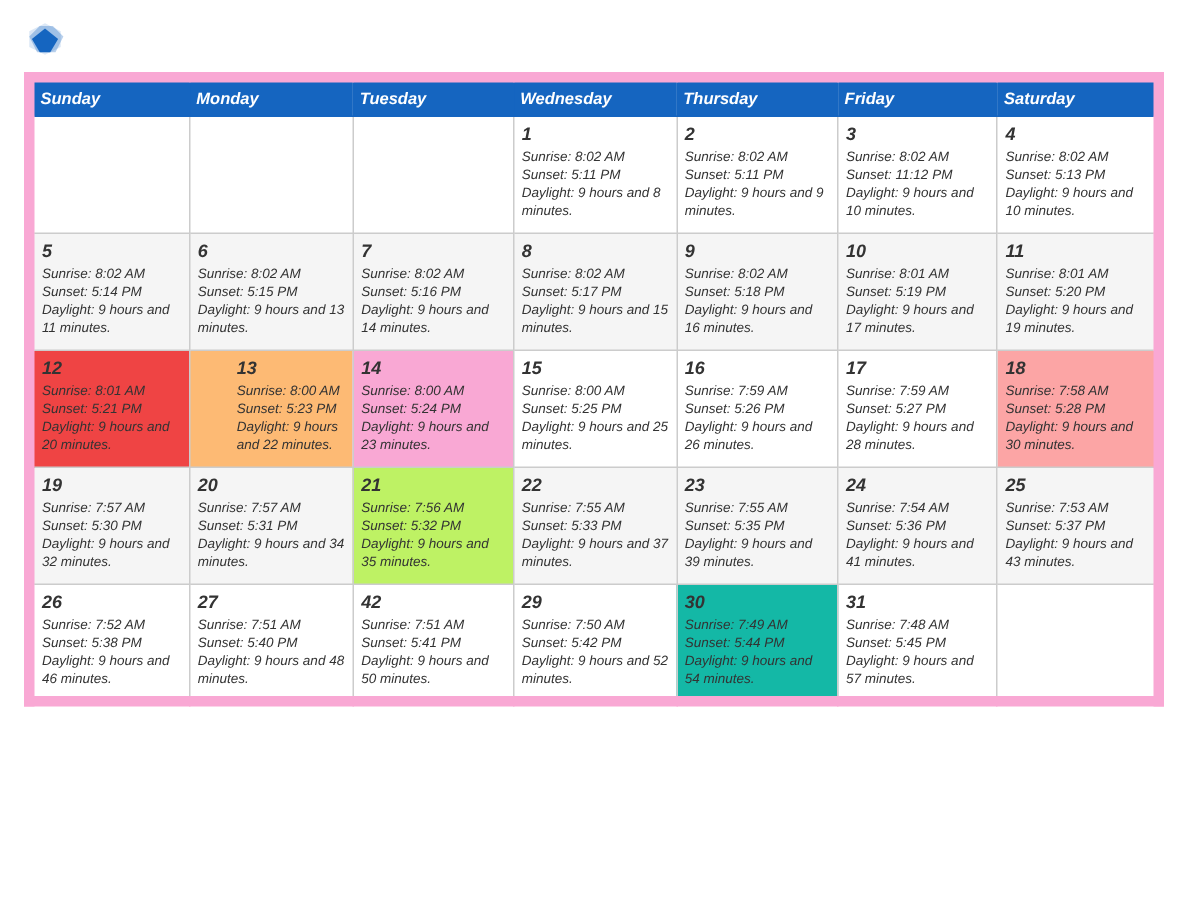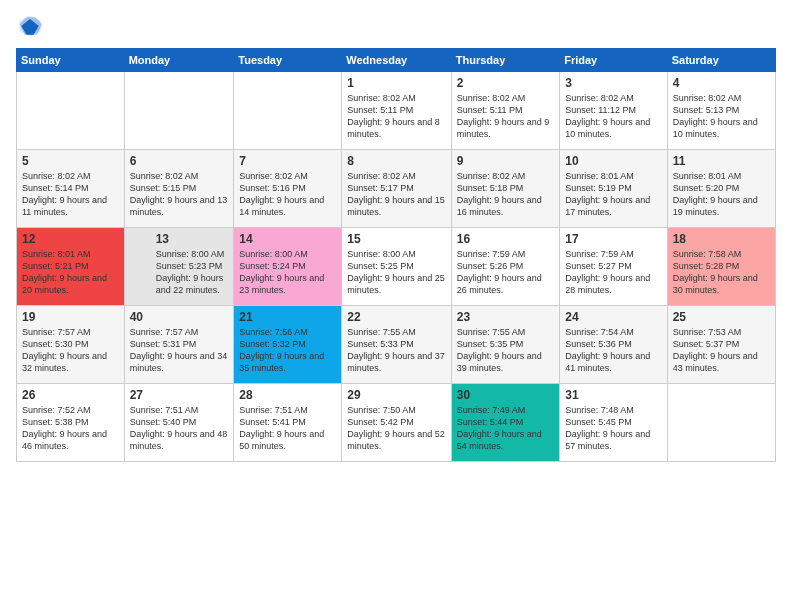--- a/index.html
+++ b/index.html
@@ -45,21 +45,22 @@
       font-weight: normal;
       color: #333;
     }
     .location {
       font-size: 13px;
       color: #555;
     }
     .calendar {
       width: 100%;
       border-collapse: collapse;
-      border: 1px solid #f9a8d4;
+      border: 7px solid #f9a8d4;
+      font-style: italic;
     }
     .calendar th {
       background-color: #1565C0;
       color: #fff;
       font-size: 11px;
       font-weight: bold;
       padding: 5px 4px;
       text-align: left;
       border: 1px solid #1565C0;
     }
@@ -204,21 +205,21 @@
 Daylight: 9 hours and 19 minutes.</div>
           </td>
         </tr>
         <tr>
           <td style="background-color: #ef4444;">
             <span class="day-num">12</span>
             <div class="cell-content">Sunrise: 8:01 AM
 Sunset: 5:21 PM
 Daylight: 9 hours and 20 minutes.</div>
           </td>
-          <td style="background-color: #e5e5e5; padding-left: 31px;">
+          <td style="background-color: #fdba74; padding-left: 31px;">
             <span class="day-num">13</span>
             <div class="cell-content">Sunrise: 8:00 AM
 Sunset: 5:23 PM
 Daylight: 9 hours and 22 minutes.</div>
           </td>
           <td style="background-color: #f9a8d4;">
             <span class="day-num">14</span>
             <div class="cell-content">Sunrise: 8:00 AM
 Sunset: 5:24 PM
 Daylight: 9 hours and 23 minutes.</div>
@@ -249,26 +250,26 @@
           </td>
         </tr>
         <tr>
           <td style="background-color: rgb(245, 245, 245);">
             <span class="day-num">19</span>
             <div class="cell-content">Sunrise: 7:57 AM
 Sunset: 5:30 PM
 Daylight: 9 hours and 32 minutes.</div>
           </td>
           <td style="background-color: rgb(245, 245, 245);">
-            <span class="day-num">40</span>
+            <span class="day-num">20</span>
             <div class="cell-content">Sunrise: 7:57 AM
 Sunset: 5:31 PM
 Daylight: 9 hours and 34 minutes.</div>
           </td>
-          <td style="background-color: #0ea5e9; margin-left: 16px;">
+          <td style="background-color: #bef264; margin-left: 16px;">
             <span class="day-num">21</span>
             <div class="cell-content">Sunrise: 7:56 AM
 Sunset: 5:32 PM
 Daylight: 9 hours and 35 minutes.</div>
           </td>
           <td style="background-color: rgb(245, 245, 245);">
             <span class="day-num">22</span>
             <div class="cell-content">Sunrise: 7:55 AM
 Sunset: 5:33 PM
 Daylight: 9 hours and 37 minutes.</div>
@@ -299,21 +300,21 @@
 Sunset: 5:38 PM
 Daylight: 9 hours and 46 minutes.</div>
           </td>
           <td style="background-color: rgb(255, 255, 255);">
             <span class="day-num">27</span>
             <div class="cell-content">Sunrise: 7:51 AM
 Sunset: 5:40 PM
 Daylight: 9 hours and 48 minutes.</div>
           </td>
           <td style="background-color: rgb(255, 255, 255);">
-            <span class="day-num">28</span>
+            <span class="day-num">42</span>
             <div class="cell-content">Sunrise: 7:51 AM
 Sunset: 5:41 PM
 Daylight: 9 hours and 50 minutes.</div>
           </td>
           <td style="background-color: rgb(255, 255, 255);">
             <span class="day-num">29</span>
             <div class="cell-content">Sunrise: 7:50 AM
 Sunset: 5:42 PM
 Daylight: 9 hours and 52 minutes.</div>
           </td>

